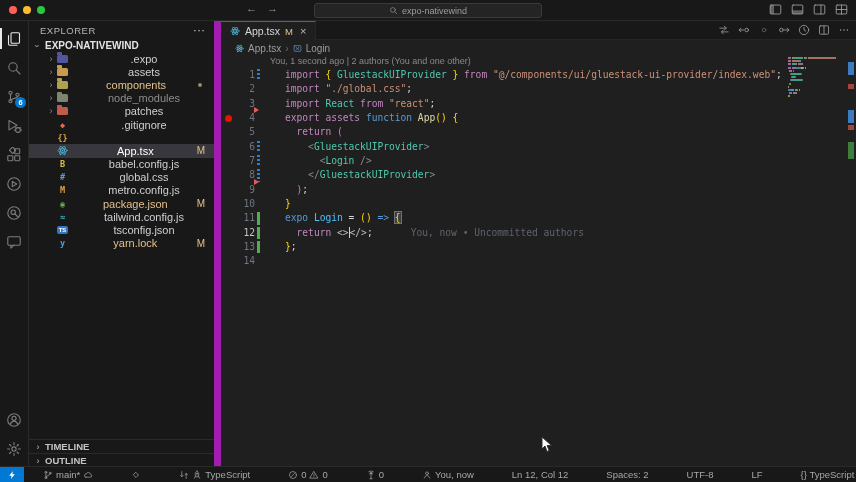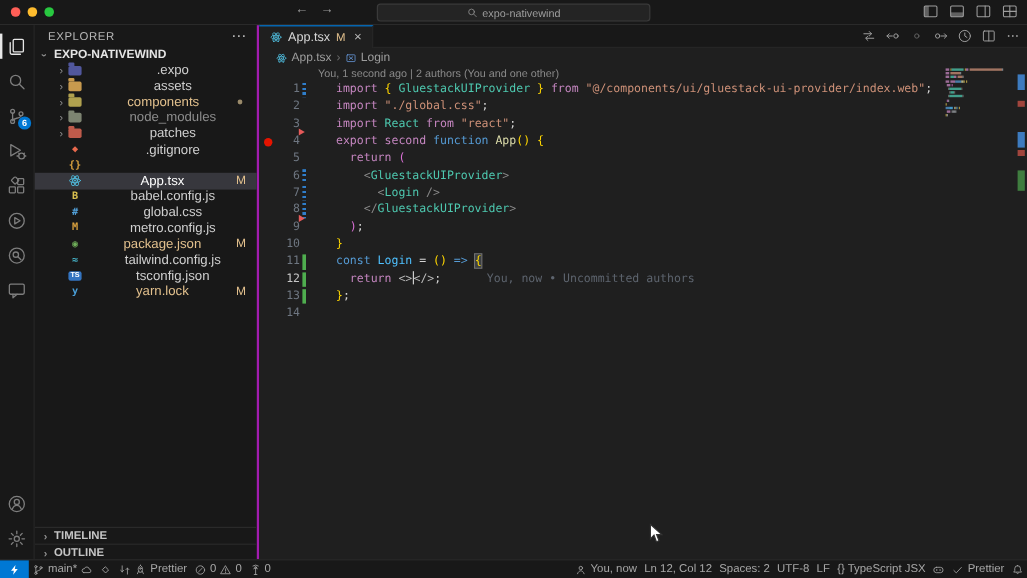--- a/index.html
+++ b/index.html
@@ -17,21 +17,21 @@
   
   .main{position:absolute;top:21px;left:0;right:0;bottom:15px;display:flex;}
   .activitybar{width:28px;background:#181818;border-right:1px solid #2a2a2a;display:flex;flex-direction:column;align-items:center;padding-top:3px;}
   .ab-item{width:28px;height:29px;display:flex;align-items:center;justify-content:center;color:#7d7d7d;position:relative;cursor:pointer;}
   .ab-item.active{color:#e7e7e7;}
   .ab-item.active::before{content:"";position:absolute;left:0;top:4px;bottom:4px;width:2px;background:#e7e7e7;}
   .ab-badge{position:absolute;right:2px;bottom:3px;min-width:11px;height:11px;border-radius:6px;background:#0078d4;
       color:#fff;font-size:7.5px;display:flex;align-items:center;justify-content:center;font-weight:bold;}
   .ab-bottom{margin-top:auto;margin-bottom:4px;display:flex;flex-direction:column;align-items:center;}
   
-  .sidebar{width:185px;background:#181818;border-right:2px solid #a21caf;position:relative;font-size:11px;}
+  .sidebar{width:185px;background:#181818;border-right:7px solid #a21caf;position:relative;font-size:11px;}
   .sb-header{height:18px;display:flex;align-items:center;padding:0 8px 0 11px;color:#b5b5b5;font-size:9.5px;letter-spacing:.5px;}
   .sb-header .dots{margin-left:auto;font-weight:bold;letter-spacing:1px;cursor:pointer;}
   .proj-row{height:13px;display:flex;align-items:center;gap:3px;padding-left:3px;color:#e4e4e4;font-weight:bold;font-size:10px;cursor:pointer;}
   .chev{color:#8f8f8f;font-size:9px;width:10px;text-align:center;display:inline-block;}
   .chev.open{transform:rotate(90deg);}
   .tree{}
   .trow{height:13.2px;display:flex;align-items:center;padding-left:17px;cursor:pointer;color:#cfcfcf;}
   .trow.sel{background:#37373d;color:#fff;}
   .trow .icn{width:13px;margin-right:5px;display:flex;align-items:center;justify-content:center;}
   .trow .lbl{flex:1;white-space:nowrap;overflow:hidden;text-align:center;}
@@ -76,21 +76,21 @@
   .ghost{color:#5d646e;margin-left:38px;}
   
   .minimap{position:absolute;top:36px;right:14px;width:54px;}
   .mm-line{height:2px;margin-bottom:1.2px;position:relative;}
   .mm-line i{position:absolute;top:0;height:2px;opacity:.75;display:block;}
   .ruler{position:absolute;top:0;right:0;bottom:0;width:10px;}
   .ruler i{position:absolute;right:2px;width:6px;display:block;}
   
   .statusbar{position:absolute;left:0;right:0;bottom:0;height:15px;background:#181818;border-top:1px solid #2a2a2a;
       display:flex;align-items:stretch;font-size:9.5px;color:#a7a7a7;}
-  .sb-item{display:flex;align-items:center;gap:3px;padding:0 3px;cursor:pointer;white-space:nowrap;}
+  .sb-item{display:flex;align-items:center;gap:3px;padding:0 19px;cursor:pointer;white-space:nowrap;}
   .sb-item.remote{background:#0078d4;color:#fff;padding:0 7px;}
   .sb-right{margin-left:auto;display:flex;}
   .sb-ic{display:flex;align-items:center;}
   
   .mouse{position:absolute;left:541px;top:436px;pointer-events:none;}
 </style>
 </head>
 <body>
 
 <div class="app">
@@ -455,21 +455,21 @@
               <div class="gitg"></div>
               <div class="code"><span class="tk-kw">import </span><span class="tk-comp">React</span><span class="tk-kw"> from </span><span class="tk-str">"react"</span><span class="tk-pun">;</span></div>
             </div>
             <div class="cl">
               <div class="bpm">
                 <span class="bpdot"></span>
               </div>
               <div class="lnum">4</div>
               <div class="gitg"></div>
               <span class="deltri"></span>
-              <div class="code"><span class="tk-kw">export second </span><span class="tk-dcl">function </span><span class="tk-fn">App</span><span class="tk-b1">()</span><span class="tk-pun"> </span><span class="tk-b1">{</span></div>
+              <div class="code"><span class="tk-kw">export assets </span><span class="tk-dcl">function </span><span class="tk-fn">App</span><span class="tk-b1">()</span><span class="tk-pun"> </span><span class="tk-b1">{</span></div>
             </div>
             <div class="cl">
               <div class="bpm"></div>
               <div class="lnum">5</div>
               <div class="gitg"></div>
               <div class="code"><span class="tk-kw">  return </span><span class="tk-b2">(</span></div>
             </div>
             <div class="cl">
               <div class="bpm"></div>
               <div class="lnum">6</div>
@@ -506,21 +506,21 @@
               <div class="lnum">10</div>
               <div class="gitg"></div>
               <div class="code"><span class="tk-b1">}</span></div>
             </div>
             <div class="cl">
               <div class="bpm"></div>
               <div class="lnum">11</div>
               <div class="gitg">
                 <span class="bar g-add"></span>
               </div>
-              <div class="code"><span class="tk-dcl">const </span><span class="tk-var">Login</span><span class="tk-pun"> = </span><span class="tk-b1">()</span><span class="tk-dcl"> =&gt; </span><span class="tk-b1m">{</span></div>
+              <div class="code"><span class="tk-dcl">expo </span><span class="tk-var">Login</span><span class="tk-pun"> = </span><span class="tk-b1">()</span><span class="tk-dcl"> =&gt; </span><span class="tk-b1m">{</span></div>
             </div>
             <div class="cl cur">
               <div class="bpm"></div>
               <div class="lnum">12</div>
               <div class="gitg">
                 <span class="bar g-add"></span>
               </div>
               <div class="code"><span class="tk-kw">  return </span><span class="tk-frag">&lt;&gt;</span><span class="cursor"></span><span class="tk-frag">&lt;/&gt;</span><span class="tk-pun">;</span><span class="ghost">You, now • Uncommitted authors</span></div>
             </div>
             <div class="cl">
@@ -663,21 +663,21 @@
               <path d="M4.5 2.5v8M2.5 8.5l2 2 2-2M11.5 13.5v-8M9.5 7.5l2-2 2 2"></path>
             </svg>
           </span>
           <span class="sb-ic">
             <svg width="10" height="10" viewBox="0 0 16 16" stroke="currentColor" fill="none" stroke-width="1.1" stroke-linecap="round" stroke-linejoin="round">
               <path d="M8 1.8c1.9 1.2 2.9 3.2 2.9 5.4L9.5 11h-3L5.1 7.2c0-2.2 1-4.2 2.9-5.4z"></path>
               <circle cx="8" cy="6" r="1.1"></circle>
               <path d="M5.6 9.5L4 13M10.4 9.5L12 13"></path>
             </svg>
           </span>
-          <span>Prettier</span>
+          <span>TypeScript</span>
         </div>
         <div class="sb-item">
           <span class="sb-ic">
             <svg width="10" height="10" viewBox="0 0 16 16" stroke="currentColor" fill="none" stroke-width="1.1" stroke-linecap="round" stroke-linejoin="round">
               <circle cx="8" cy="8" r="5.6"></circle>
               <path d="M10.5 5.5l-5 5"></path>
             </svg>
           </span>
           <span>0</span>
           <span class="sb-ic">

